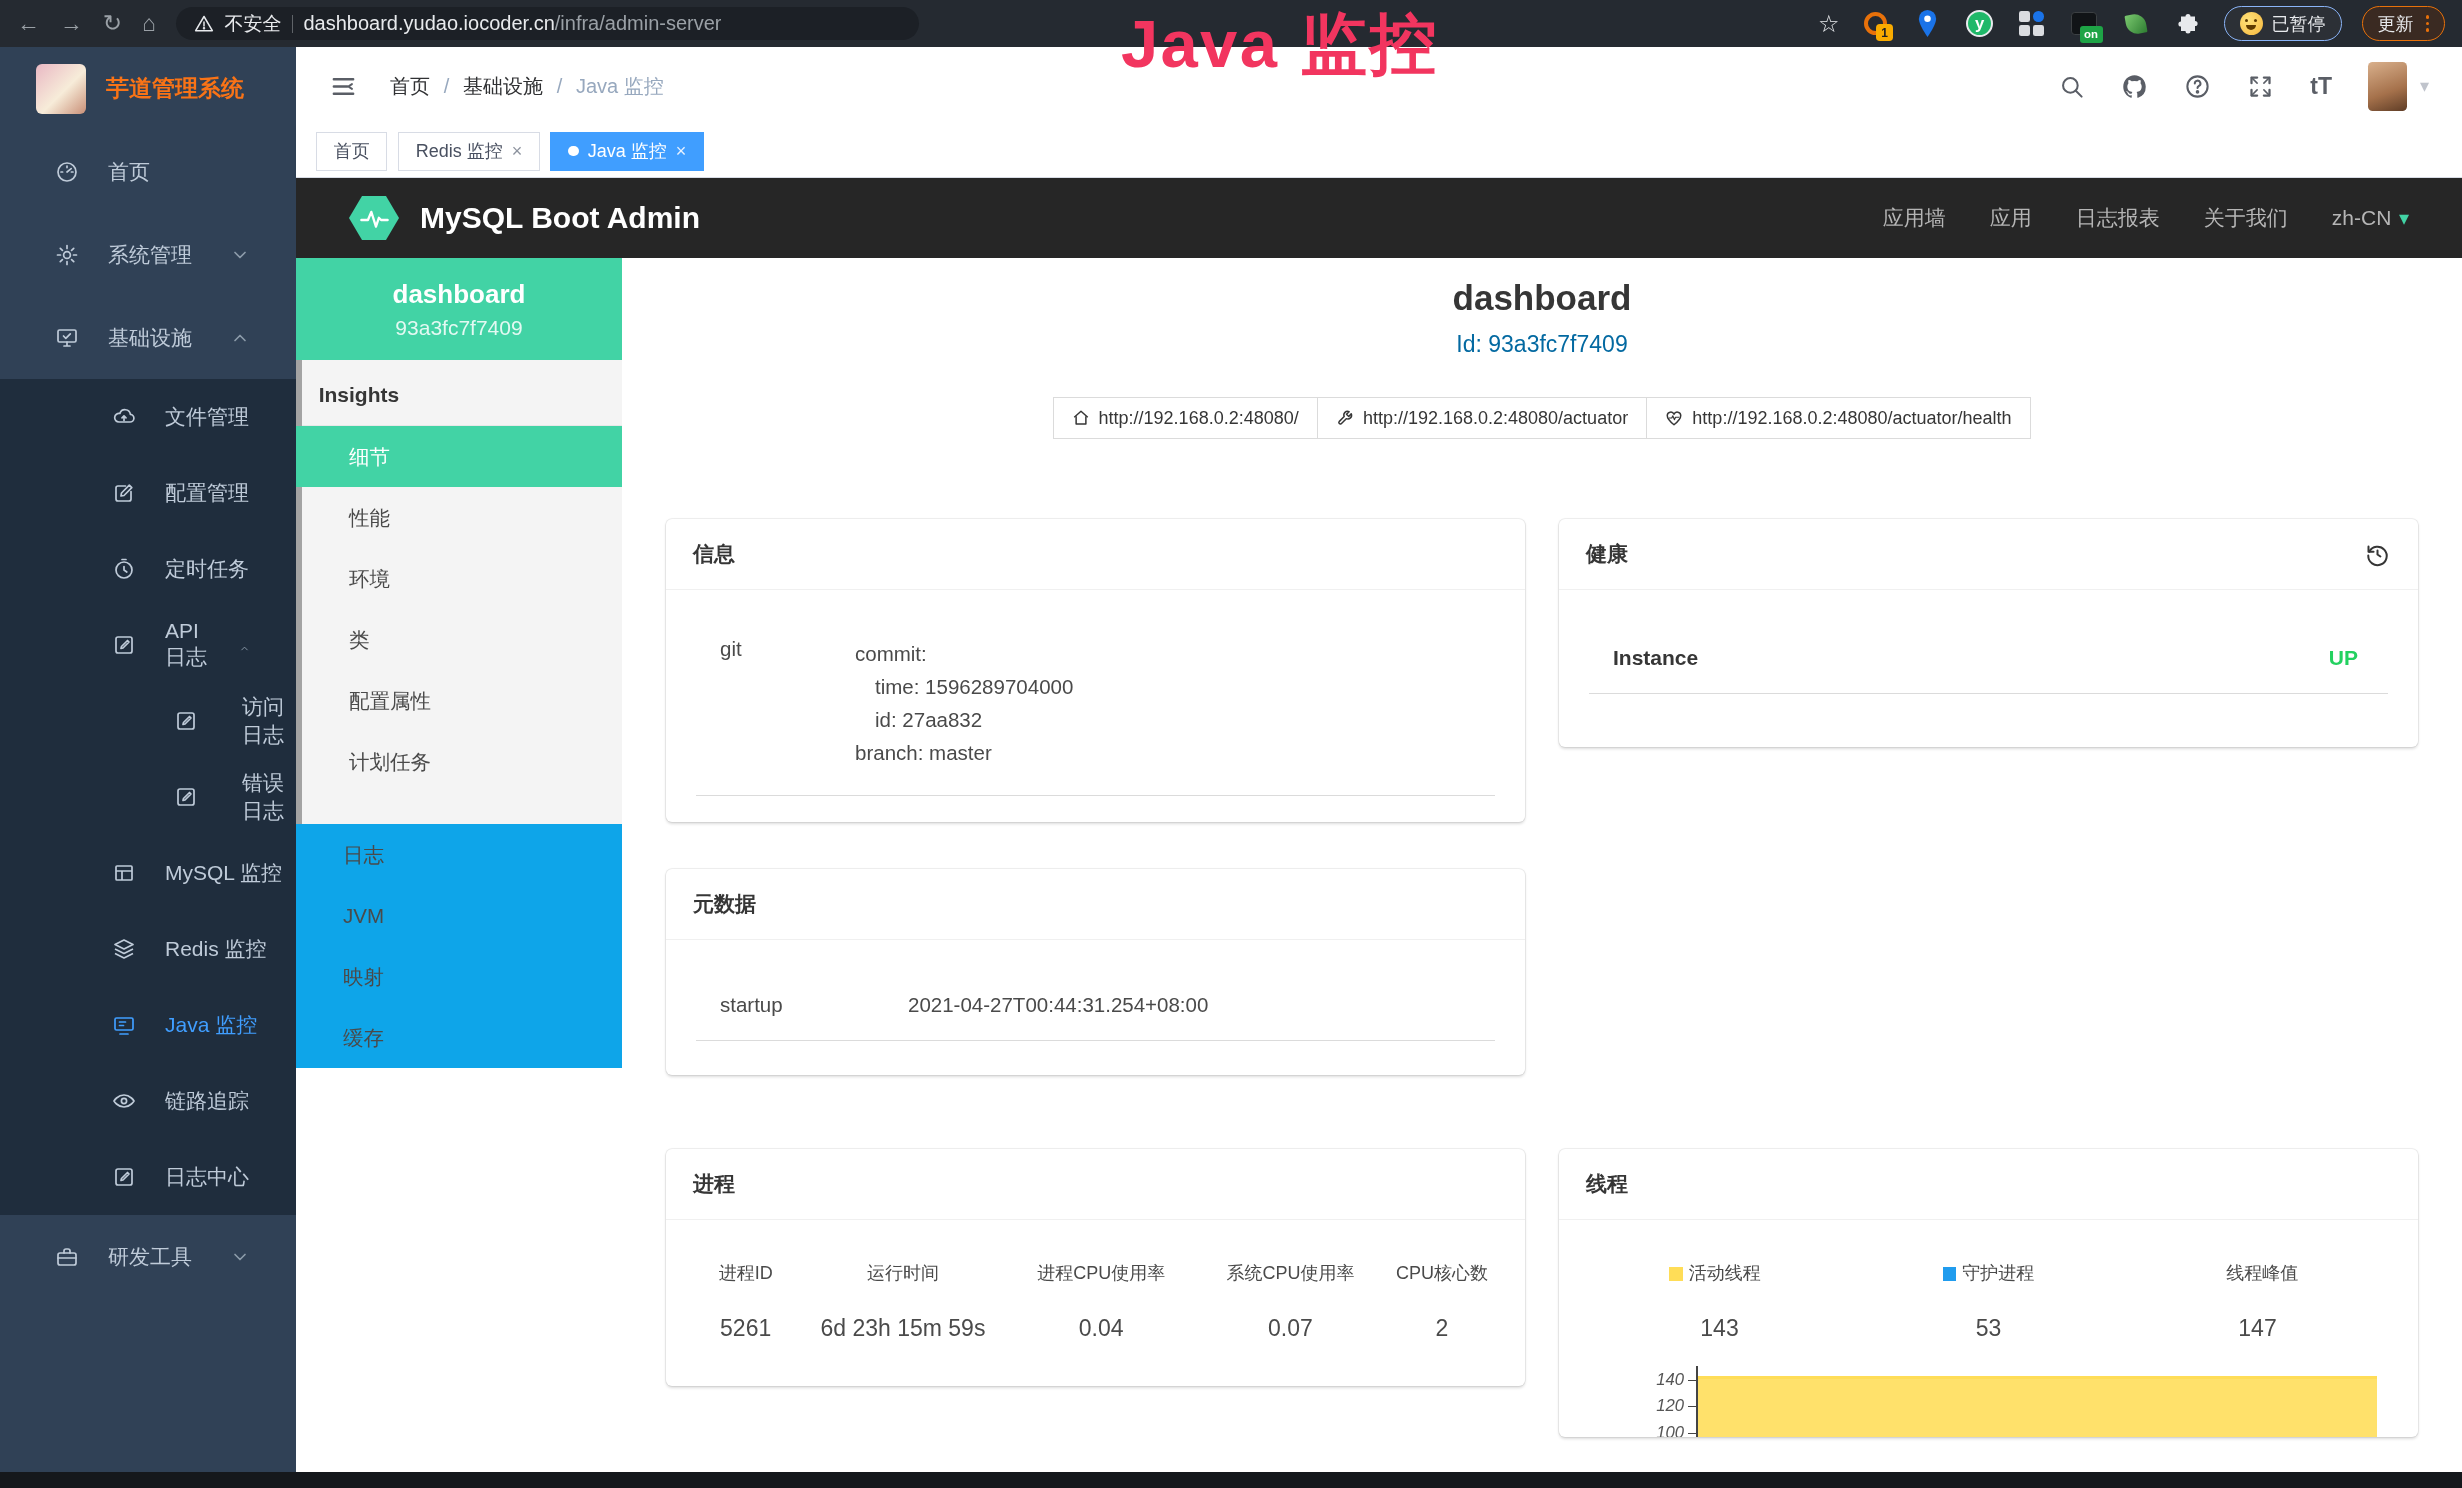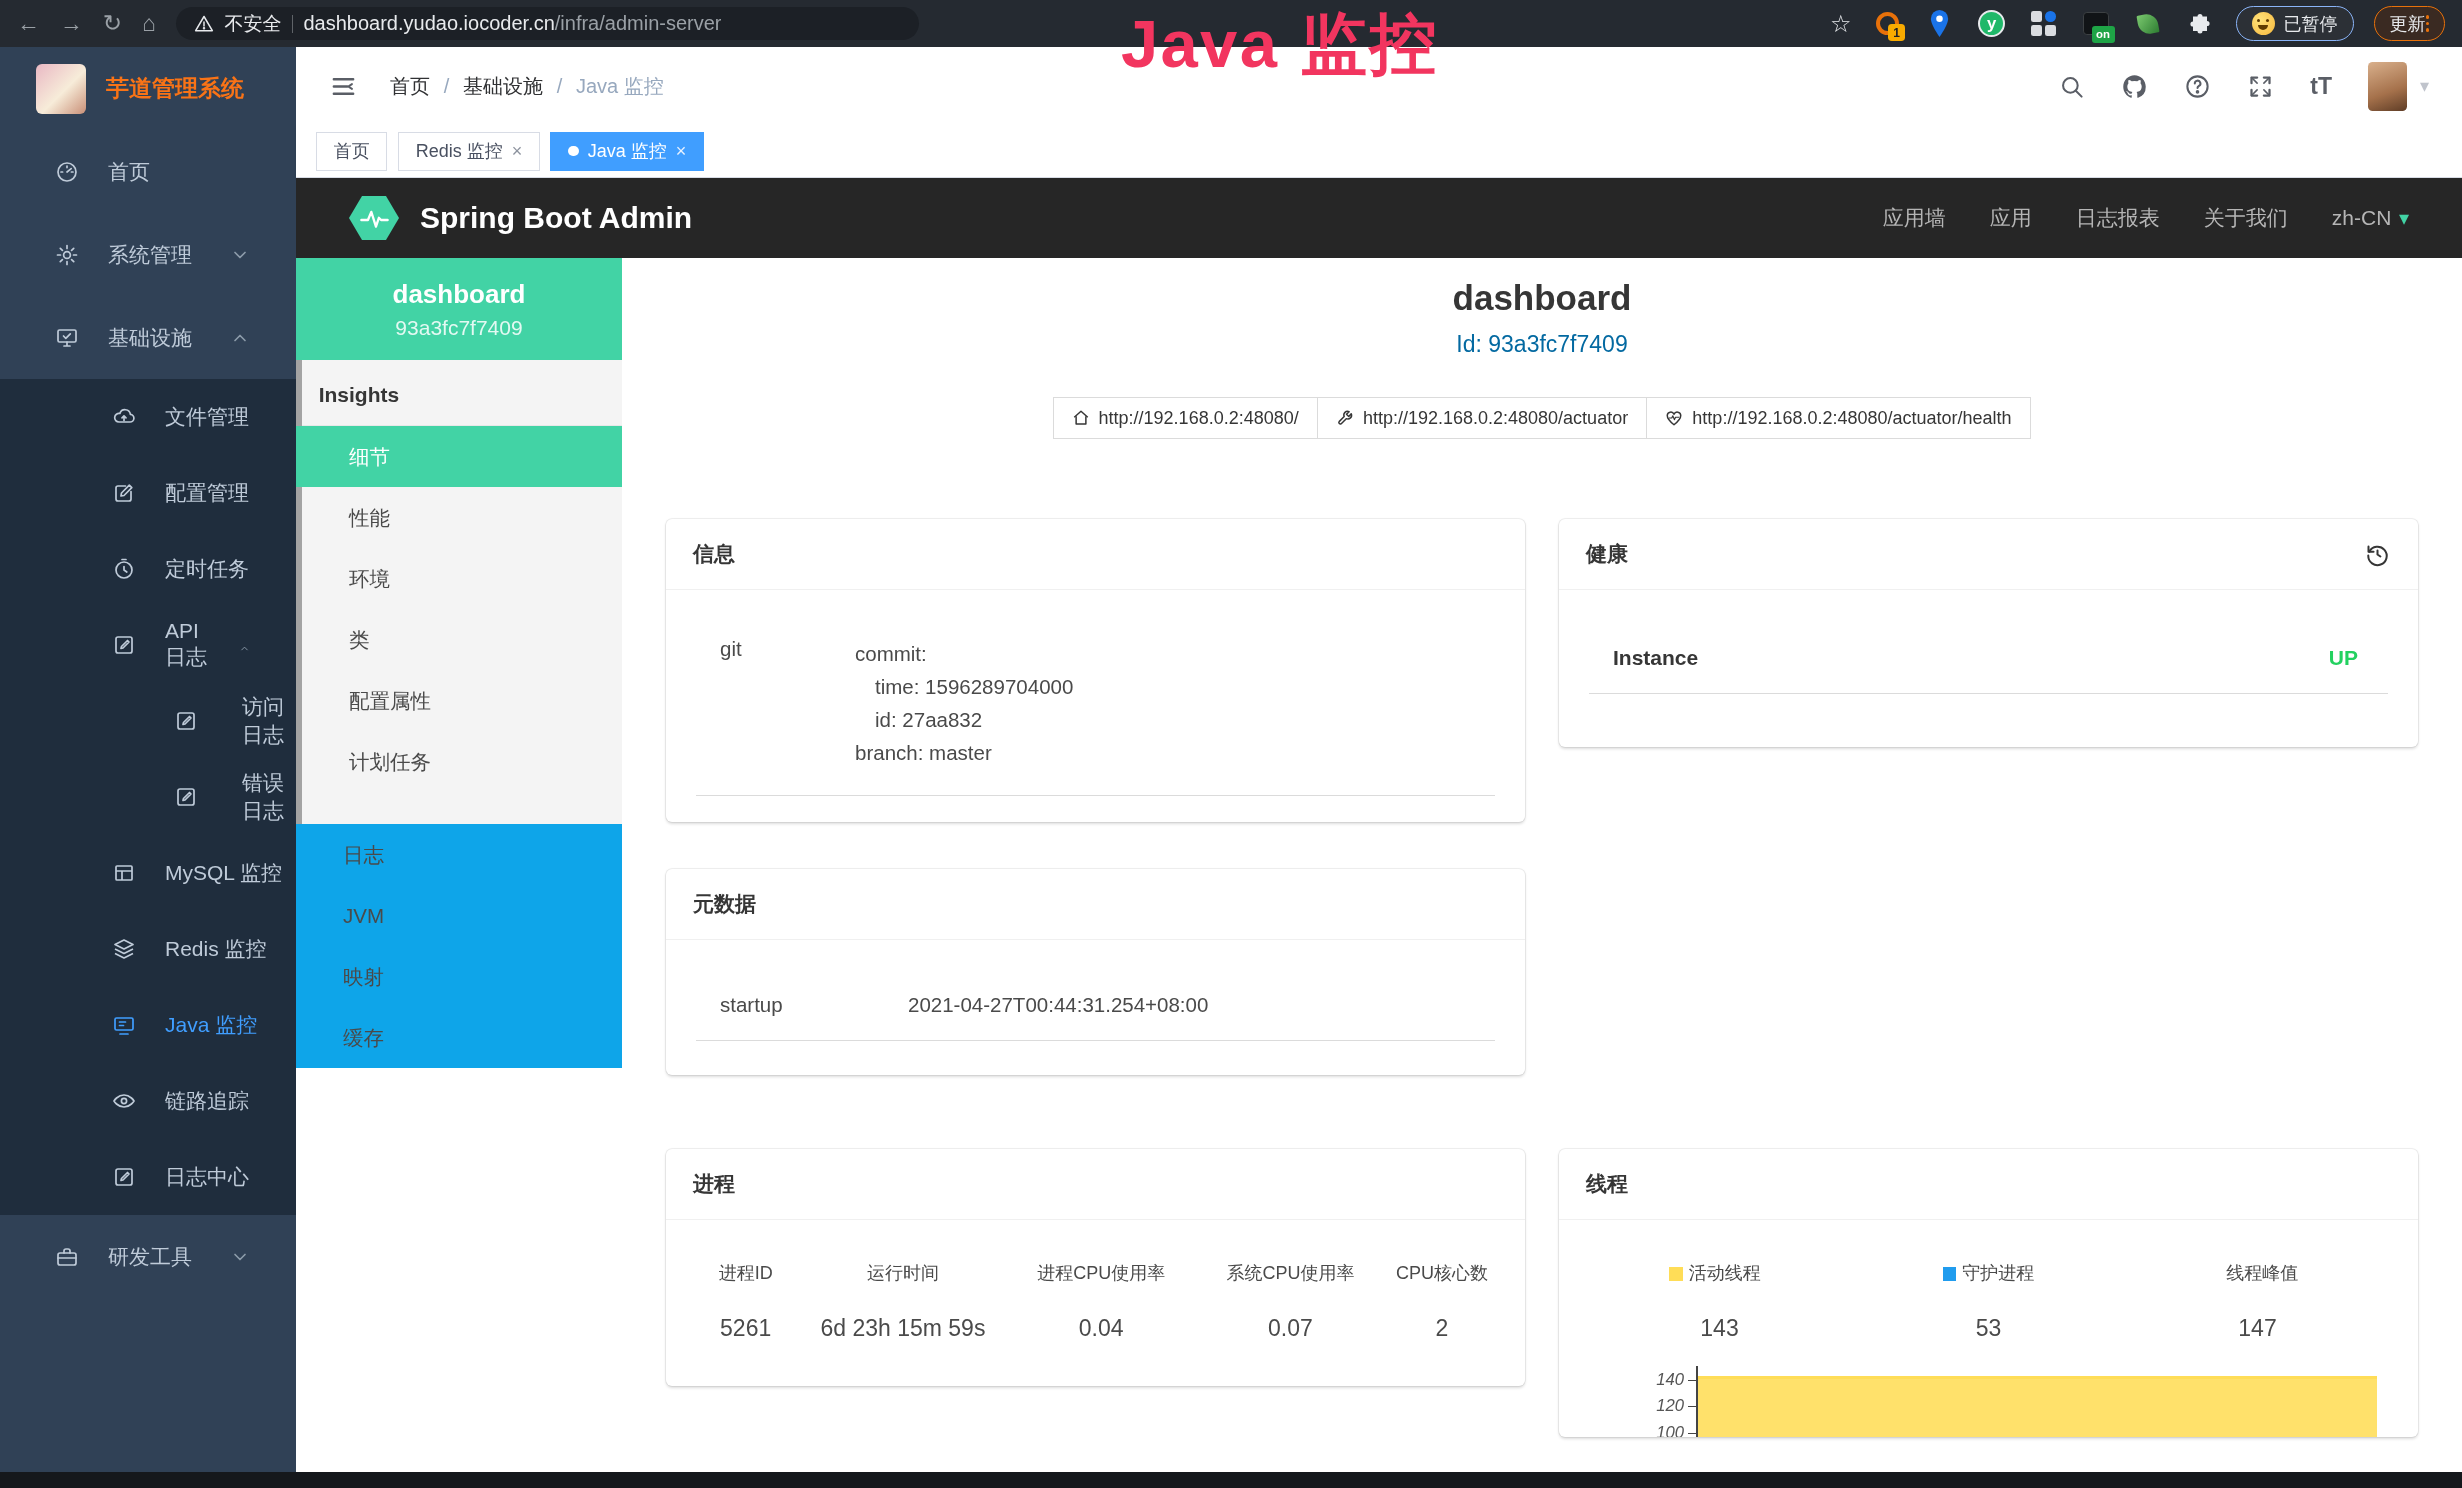--- a/index.html
+++ b/index.html
@@ -28,21 +28,21 @@
   .ext-grid i { width:10.6px; height:10.6px; background:#dadce0; border-radius:2.3px; }
   .ext-grid i.b { background:#1a73e8; border-radius:50%; }
   .ext-on-box { width:26px; height:23px; background:#111417; border-radius:3.8px; border:1.5px solid #3c4043; }
   .badge-on { position:absolute; right:-3px; bottom:-3px; min-width:23px; height:16.7px; background:#1ea446; color:#fff; font-size:11.4px; font-weight:bold; border-radius:3px; display:flex; align-items:center; justify-content:center; padding:0 2.3px; }
   .ext-leaf { width:20px; height:20px; background:linear-gradient(135deg,#7bc96f,#2e7d32); border-radius:1.5px 12px 1.5px 12px; transform:rotate(-10deg); }
   .pill { height:35px; border-radius:17.4px; display:flex; align-items:center; gap:9px; padding:0 15px; font-size:18px; color:#e8eaed; }
   .pill-paused { border:1.5px solid #8ab4f8; background:#2c3036; }
   .emoji-face { width:23px; height:23px; border-radius:50%; background:radial-gradient(circle at 35% 35%, #ffe27a, #f6b73c); position:relative; }
   .emoji-face:before { content:""; position:absolute; left:5.3px; top:6.8px; width:3px; height:3px; border-radius:50%; background:#5f3b00; box-shadow:9px 0 0 #5f3b00; }
   .emoji-face:after { content:""; position:absolute; left:6px; top:13px; width:10.6px; height:5.3px; border-radius:0 0 9px 9px; background:#5f3b00; }
-  .pill-update { border:1.5px solid #e8710a; background:#3a2a22; gap:0; }
+  .pill-update { border:1.5px solid #e8710a; background:#3a2a22; gap:12px; }
   .kebab { display:flex; flex-direction:column; gap:3px; }
   .kebab i { width:3.8px; height:3.8px; border-radius:50%; background:#e8710a; }
 
   
   .annotation { position:absolute; left:1121px; top:-1.5px; z-index:90; font-size:67px; font-weight:bold; color:#f2355f; letter-spacing:2.3px; white-space:nowrap; }
 
   
   .app-row { display:flex; height:1442px; }
 
   
@@ -448,21 +448,21 @@
           <span class="x">×</span>
         </div>
       </div>
 
       <div class="sba-header">
         <div class="sba-logo">
           <svg viewBox="0 0 24 24" fill="none" stroke="#fff" stroke-width="1.6" stroke-linecap="round" stroke-linejoin="round">
               <polyline points="3,13 7.5,13 9.8,7.5 13,17.5 15,11.5 16.5,13 21,13"></polyline>
             </svg>
         </div>
-        <div class="sba-brand">Spring Boot Admin</div>
+        <div class="sba-brand">MySQL Boot Admin</div>
         <div class="sba-nav">
           <span class="itm">应用墙</span>
           <span class="itm">应用</span>
           <span class="itm">日志报表</span>
           <span class="itm">关于我们</span>
           <span class="itm">
               <span>zh-CN</span>
               <span class="sba-caret">▾</span>
             </span>
         </div>

